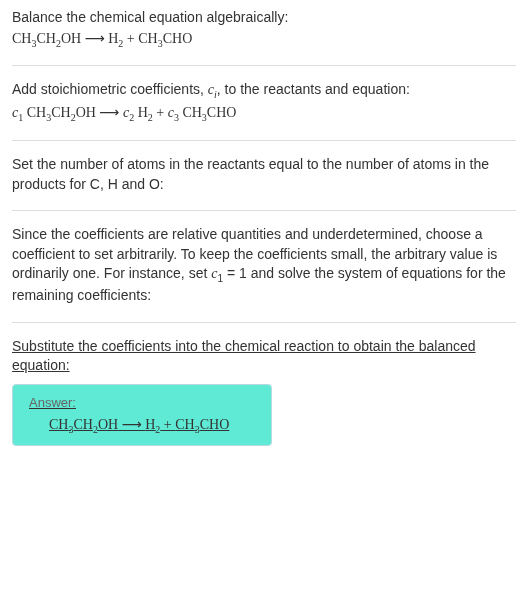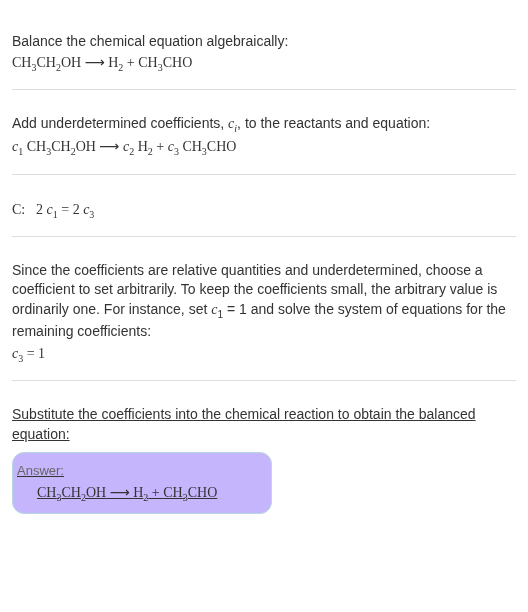--- a/index.html
+++ b/index.html
@@ -12,21 +12,20 @@
       font-size: 14px;
       color: #333;
       background: #fff;
       width: 528px;
       padding: 8px 12px;
     }
     .section {
       border-bottom: 1px solid #ddd;
       padding-bottom: 14px;
       margin-bottom: 14px;
-      margin-top: 24px;
     }
     .section:last-of-type {
       border-bottom: none;
       text-decoration: underline;
     }
     .text-line {
       line-height: 1.4;
     }
     .equation-line {
       line-height: 1.6;
@@ -45,24 +44,24 @@
     }
     .coeff-row {
       line-height: 1.5;
       font-family: 'Times New Roman', serif;
     }
     .coeff-label {
       display: inline-block;
       width: 24px;
     }
     .answer-box {
-      background: #c4b5fd;
+      background: #5eead4;
       border: 1px solid #b8d8e0;
-      border-radius: 12px;
-      padding: 10px 4px;
+      border-radius: 4px;
+      padding: 10px 16px;
       width: 260px;
       margin-top: 8px;
     }
     .answer-label {
       color: #666;
       font-size: 13px;
       margin-bottom: 6px;
     }
     .answer-eq {
       padding-left: 20px;
@@ -77,41 +76,38 @@
 
 <div class="section">
   <div class="text-line">Balance the chemical equation algebraically:</div>
   <div class="equation-line">
     <span><span>CH</span><span class="sub">3</span><span>CH</span><span class="sub">2</span><span>OH</span></span><span class="arrow"> ⟶ </span><span><span>H</span><span class="sub">2</span></span><span> + </span><span><span>CH</span><span class="sub">3</span><span>CHO</span></span>
   </div>
 </div>
 
 <div class="section">
   <div class="text-line">
-    <span>Add underdetermined coefficients, </span><span class="ital">c</span><span class="sub ital">i</span><span>, to the reactants and equation:</span>
+    <span>Add stoichiometric coefficients, </span><span class="ital">c</span><span class="sub ital">i</span><span>, to the reactants and equation:</span>
   </div>
   <div class="equation-line">
     <span class="ital">c</span><span class="sub">1</span><span> </span><span>CH</span><span class="sub">3</span><span>CH</span><span class="sub">2</span><span>OH</span><span class="arrow"> ⟶ </span><span class="ital">c</span><span class="sub">2</span><span> H</span><span class="sub">2</span><span> + </span><span class="ital">c</span><span class="sub">3</span><span> CH</span><span class="sub">3</span><span>CHO</span>
   </div>
 </div>
 
 <div class="section">
+  <div class="text-line">Set the number of atoms in the reactants equal to the number of atoms in the products for C, H and O:</div>
   <div class="coeff-list">
-    <div class="coeff-row">
-      <span class="coeff-label">C:</span><span>2 </span><span class="ital">c</span><span class="sub">1</span><span> = </span><span>2 </span><span class="ital">c</span><span class="sub">3</span>
-    </div>
   </div>
 </div>
 
 <div class="section">
   <div class="text-line">
     <span>Since the coefficients are relative quantities and underdetermined, choose a coefficient to set arbitrarily. To keep the coefficients small, the arbitrary value is ordinarily one. For instance, set </span><span class="ital">c</span><span class="sub">1</span><span> = 1</span><span> and solve the system of equations for the remaining coefficients:</span>
   </div>
   <div class="coeff-list">
-    <div class="coeff-row"><span class="ital">c</span><span class="sub">3</span><span> = 1</span></div>
   </div>
 </div>
 
 <div class="section">
   <div class="text-line">Substitute the coefficients into the chemical reaction to obtain the balanced equation:</div>
   <div class="answer-box">
     <div class="answer-label">Answer:</div>
     <div class="answer-eq">
       <span>CH</span><span class="sub">3</span><span>CH</span><span class="sub">2</span><span>OH</span><span class="arrow"> ⟶ </span><span>H</span><span class="sub">2</span><span> + </span><span>CH</span><span class="sub">3</span><span>CHO</span>
     </div>

